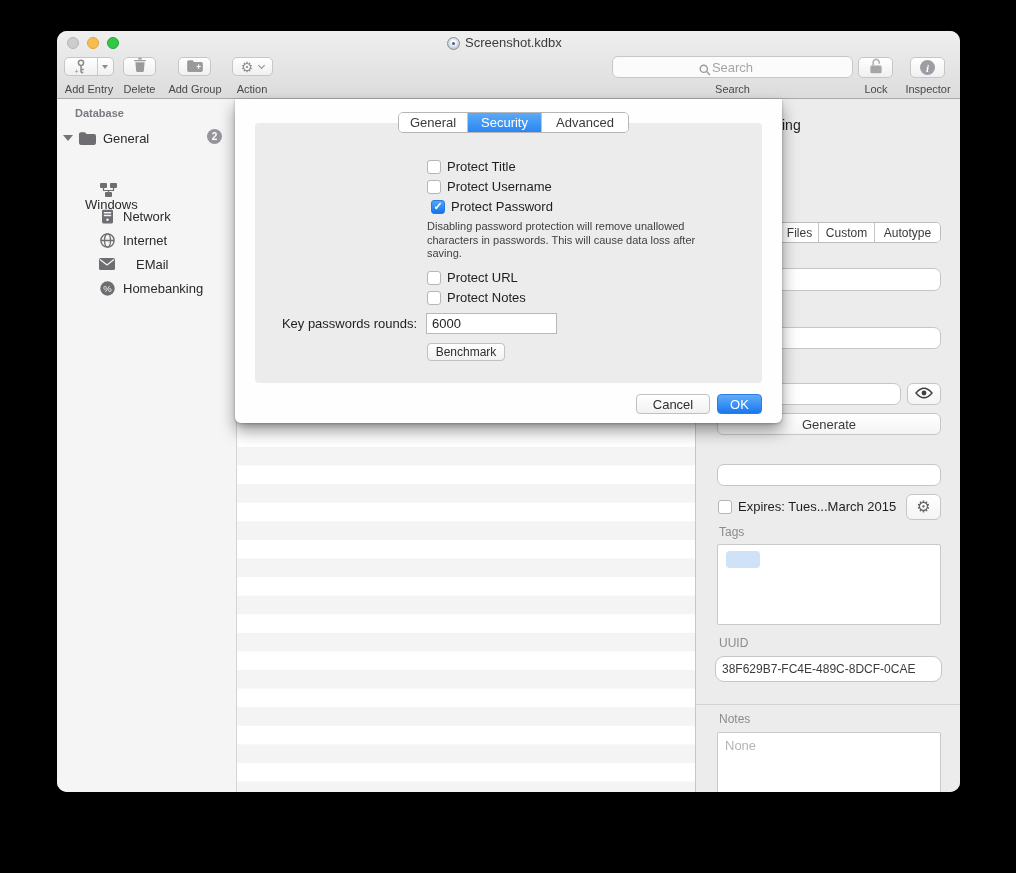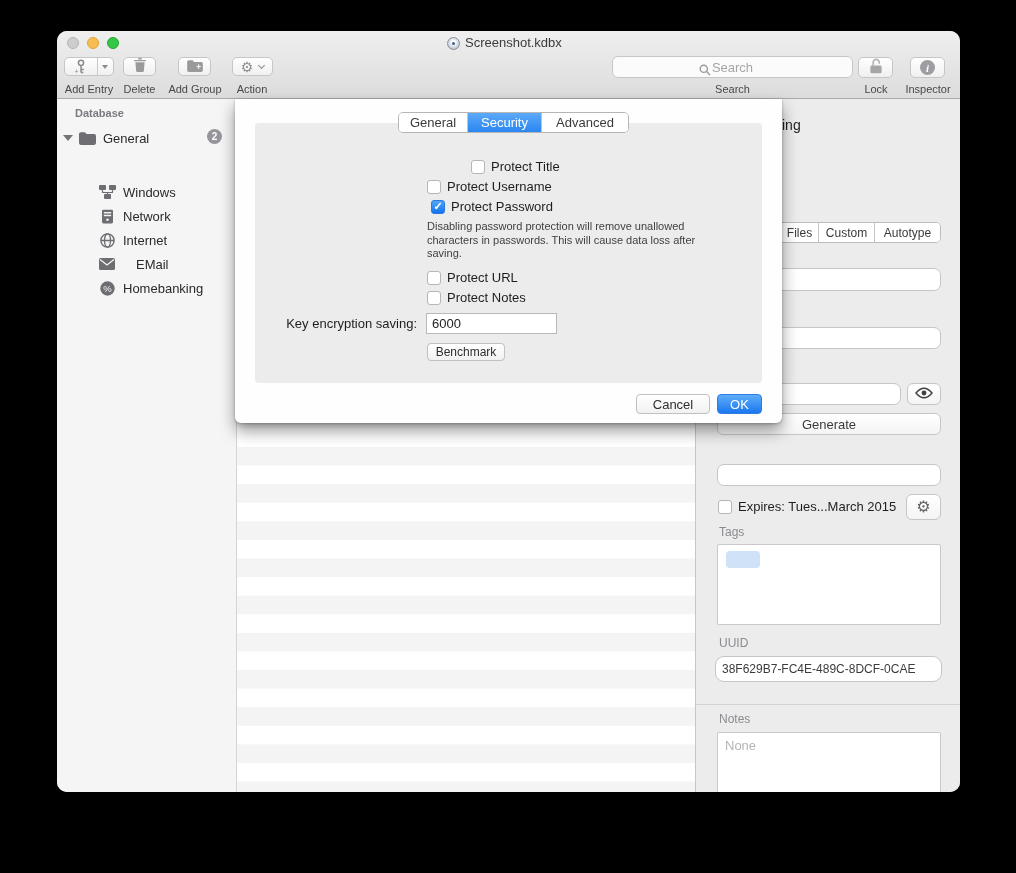--- a/index.html
+++ b/index.html
@@ -196,21 +196,21 @@
     <div class="sb-row" style="left:20px; top:30px;">
       <span class="sb-ico">
         <svg width="17" height="13" viewBox="0 0 17 13">
             <path d="M0 2 q0 -1.8 1.8 -1.8 h4.2 l1.5 1.9 h7.7 q1.8 0 1.8 1.8 v7.2 q0 1.8 -1.8 1.8 h-13.4 q-1.8 0 -1.8 -1.8 z" fill="#6d6d72"></path>
           </svg>
       </span>
       <span>General</span>
     </div>
     <div class="badge">2</div>
 
-    <div class="sb-row" style="left:40px; top:84px;">
+    <div class="sb-row" style="left:28px; top:84px;flex-direction:column;">
       <span class="sb-ico">
         <svg width="17" height="14" viewBox="0 0 17 14">
             <g fill="#6d6d72">
               <rect width="7" height="5" rx="1"></rect>
               <rect x="10" width="7" height="5" rx="1"></rect>
               <rect x="5" y="9" width="7" height="5" rx="1"></rect>
             </g>
             <path d="M3.5 5 v2.5 h10 V5 M8.5 7.5 V9" stroke="#6d6d72" fill="none" stroke-width="1.2"></path>
           </svg>
       </span>
@@ -315,21 +315,21 @@
 
   <div class="dialog">
     <div class="dlg-panel"></div>
 
     <div class="dlg-tabs">
       <div class="seg" style="width:68px;">General</div>
       <div class="seg checked" style="width:74px;">Security</div>
       <div class="seg" style="width:87px;">Advanced</div>
     </div>
 
-    <div class="chk-row" style="left:192px; top:60px;margin-left:44px;">
+    <div class="chk-row" style="left:192px; top:60px;">
       <span class="cb"></span>
       <span>Protect Title</span>
     </div>
     <div class="chk-row" style="left:192px; top:80px;">
       <span class="cb"></span>
       <span>Protect Username</span>
     </div>
     <div class="chk-row" style="left:196px; top:100px;">
       <span class="cb checked"></span>
       <span>Protect Password</span>
@@ -339,21 +339,21 @@
 
     <div class="chk-row" style="left:192px; top:171px;">
       <span class="cb"></span>
       <span>Protect URL</span>
     </div>
     <div class="chk-row" style="left:192px; top:191px;">
       <span class="cb"></span>
       <span>Protect Notes</span>
     </div>
 
-    <div class="krlabel">Key encryption saving:</div>
+    <div class="krlabel">Key passwords rounds:</div>
     <div class="krfield">
       <input type="text" value="6000" style="">
     </div>
     <div class="pushbtn" style="position:absolute; left:192px; top:244px; width:78px; height:18px;text-align:center;">Benchmark</div>
 
     <div class="pushbtn btn-cancel">Cancel</div>
     <div class="btn-ok">OK</div>
   </div>
 
 </div>

